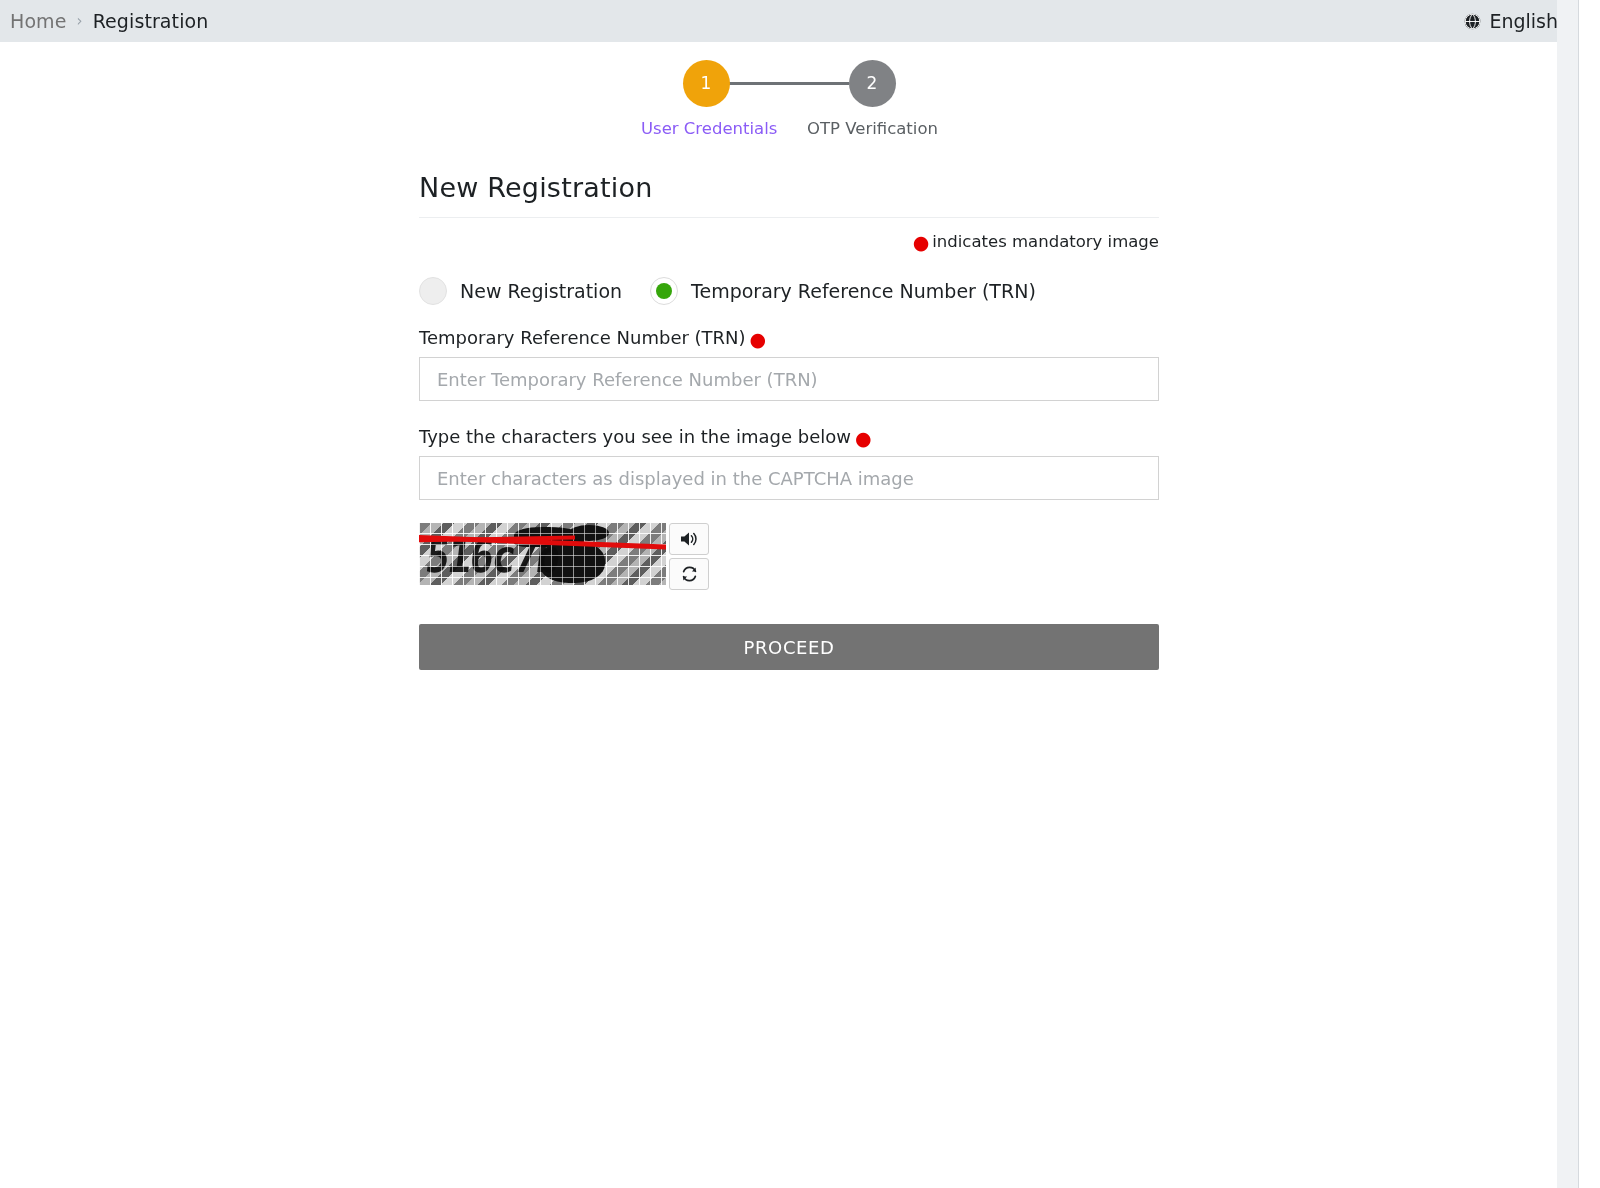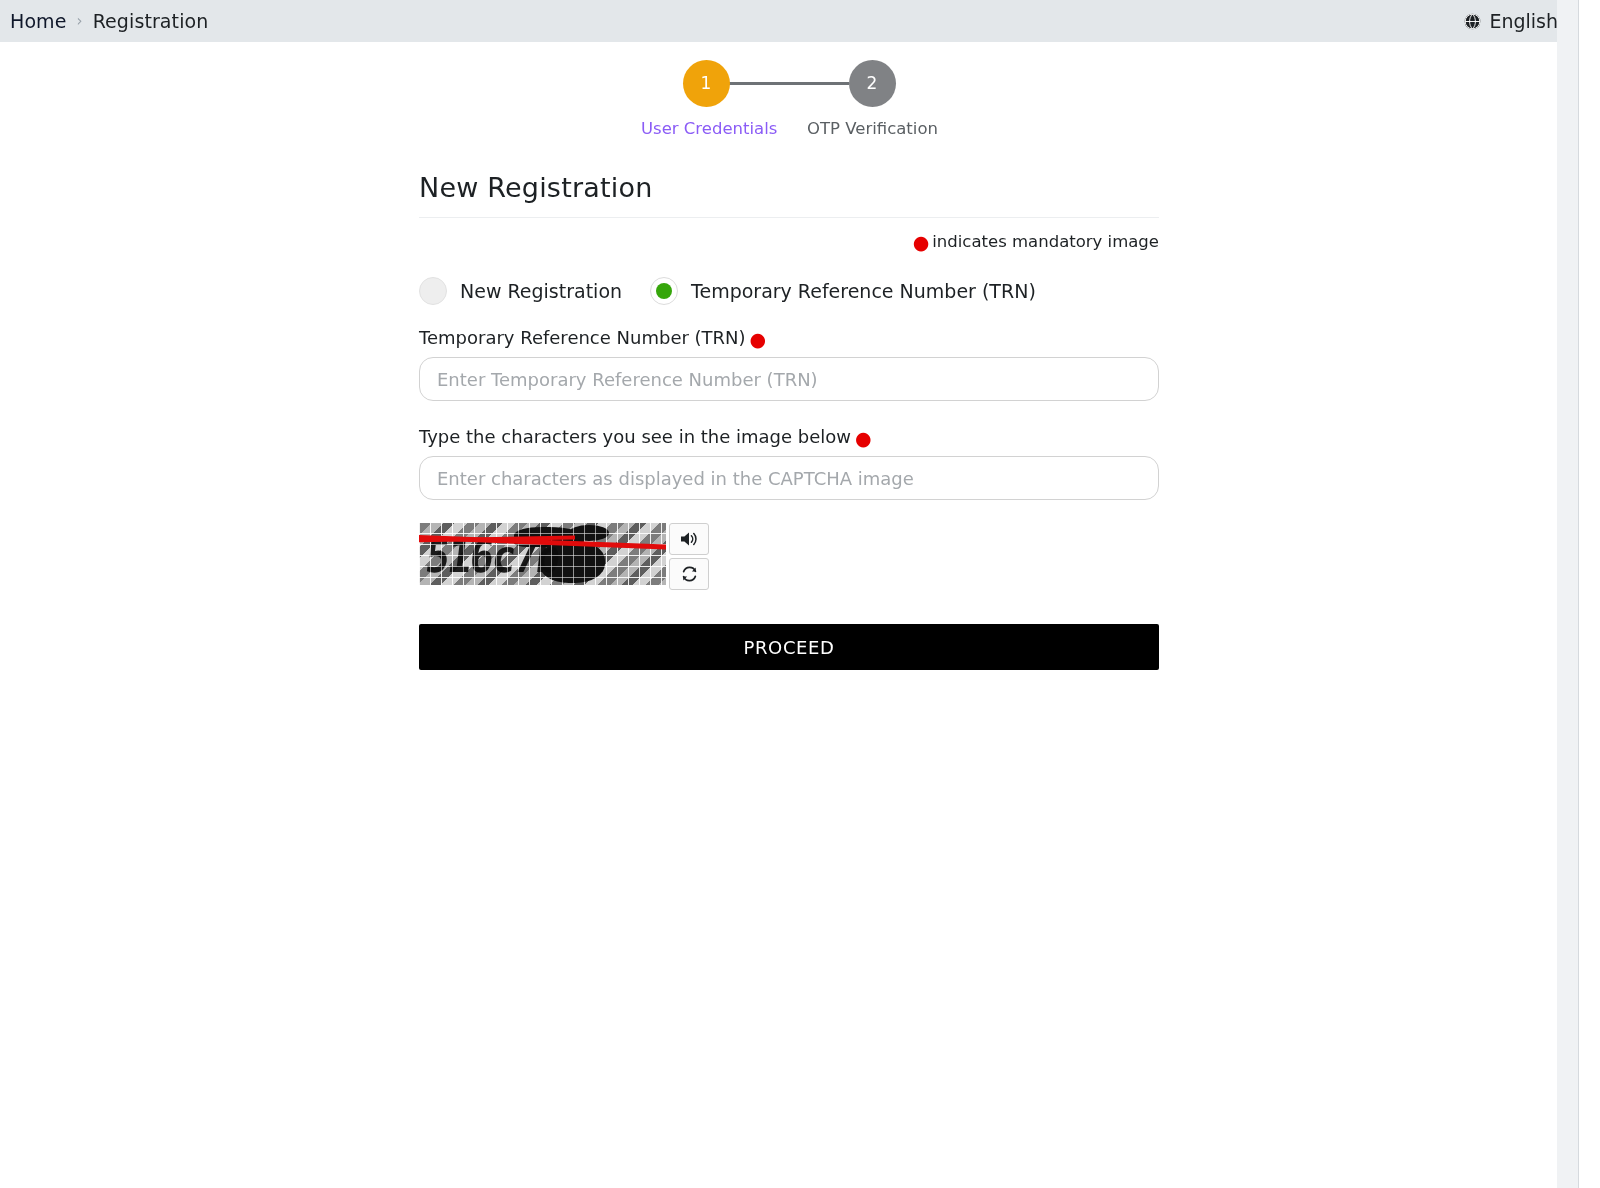--- a/index.html
+++ b/index.html
@@ -47,21 +47,21 @@
     padding: 0 18px 0 10px;
     box-sizing: border-box;
   }
   .breadcrumb {
     display: flex;
     align-items: center;
     font-size: 19px;
     letter-spacing: .1px;
   }
   .bc-home {
-    color: #0f172a;
+    color: #737373;
     cursor: pointer;
   }
   .bc-sep {
     color: #9aa3ab;
     margin: 0 10px;
     font-size: 15px;
   }
   .bc-current {
     color: #1d2124;
   }
@@ -212,21 +212,21 @@
     font-size: 18px;
     color: #1d2124;
     margin-bottom: 9px;
   }
   .field-label .req-dot { margin-left: 4px; }
   .text-input {
     width: 740px;
     height: 44px;
     box-sizing: border-box;
     border: 1px solid #d2d2d2;
-    border-radius: 14px;
+    border-radius: 0;
     padding: 0 17px;
     font-size: 18px;
     font-family: "DejaVu Sans", "Liberation Sans", sans-serif;
     color: #1d2124;
     background: #ffffff;
     outline: none;
     margin-bottom: 19px;
   }
   .text-input::placeholder { color: #a4a8ac; }
 
@@ -315,21 +315,21 @@
     padding: 0;
     box-sizing: border-box;
   }
   .cap-btn svg { display: block; }
 
   
   .proceed {
     width: 740px;
     height: 46px;
     margin-top: 34px;
-    background: #000000;
+    background: #737373;
     color: #ffffff;
     border: none;
     border-radius: 2px;
     font-size: 18px;
     letter-spacing: .6px;
     font-family: "DejaVu Sans", "Liberation Sans", sans-serif;
     cursor: pointer;
   }
 </style>
 </head>

